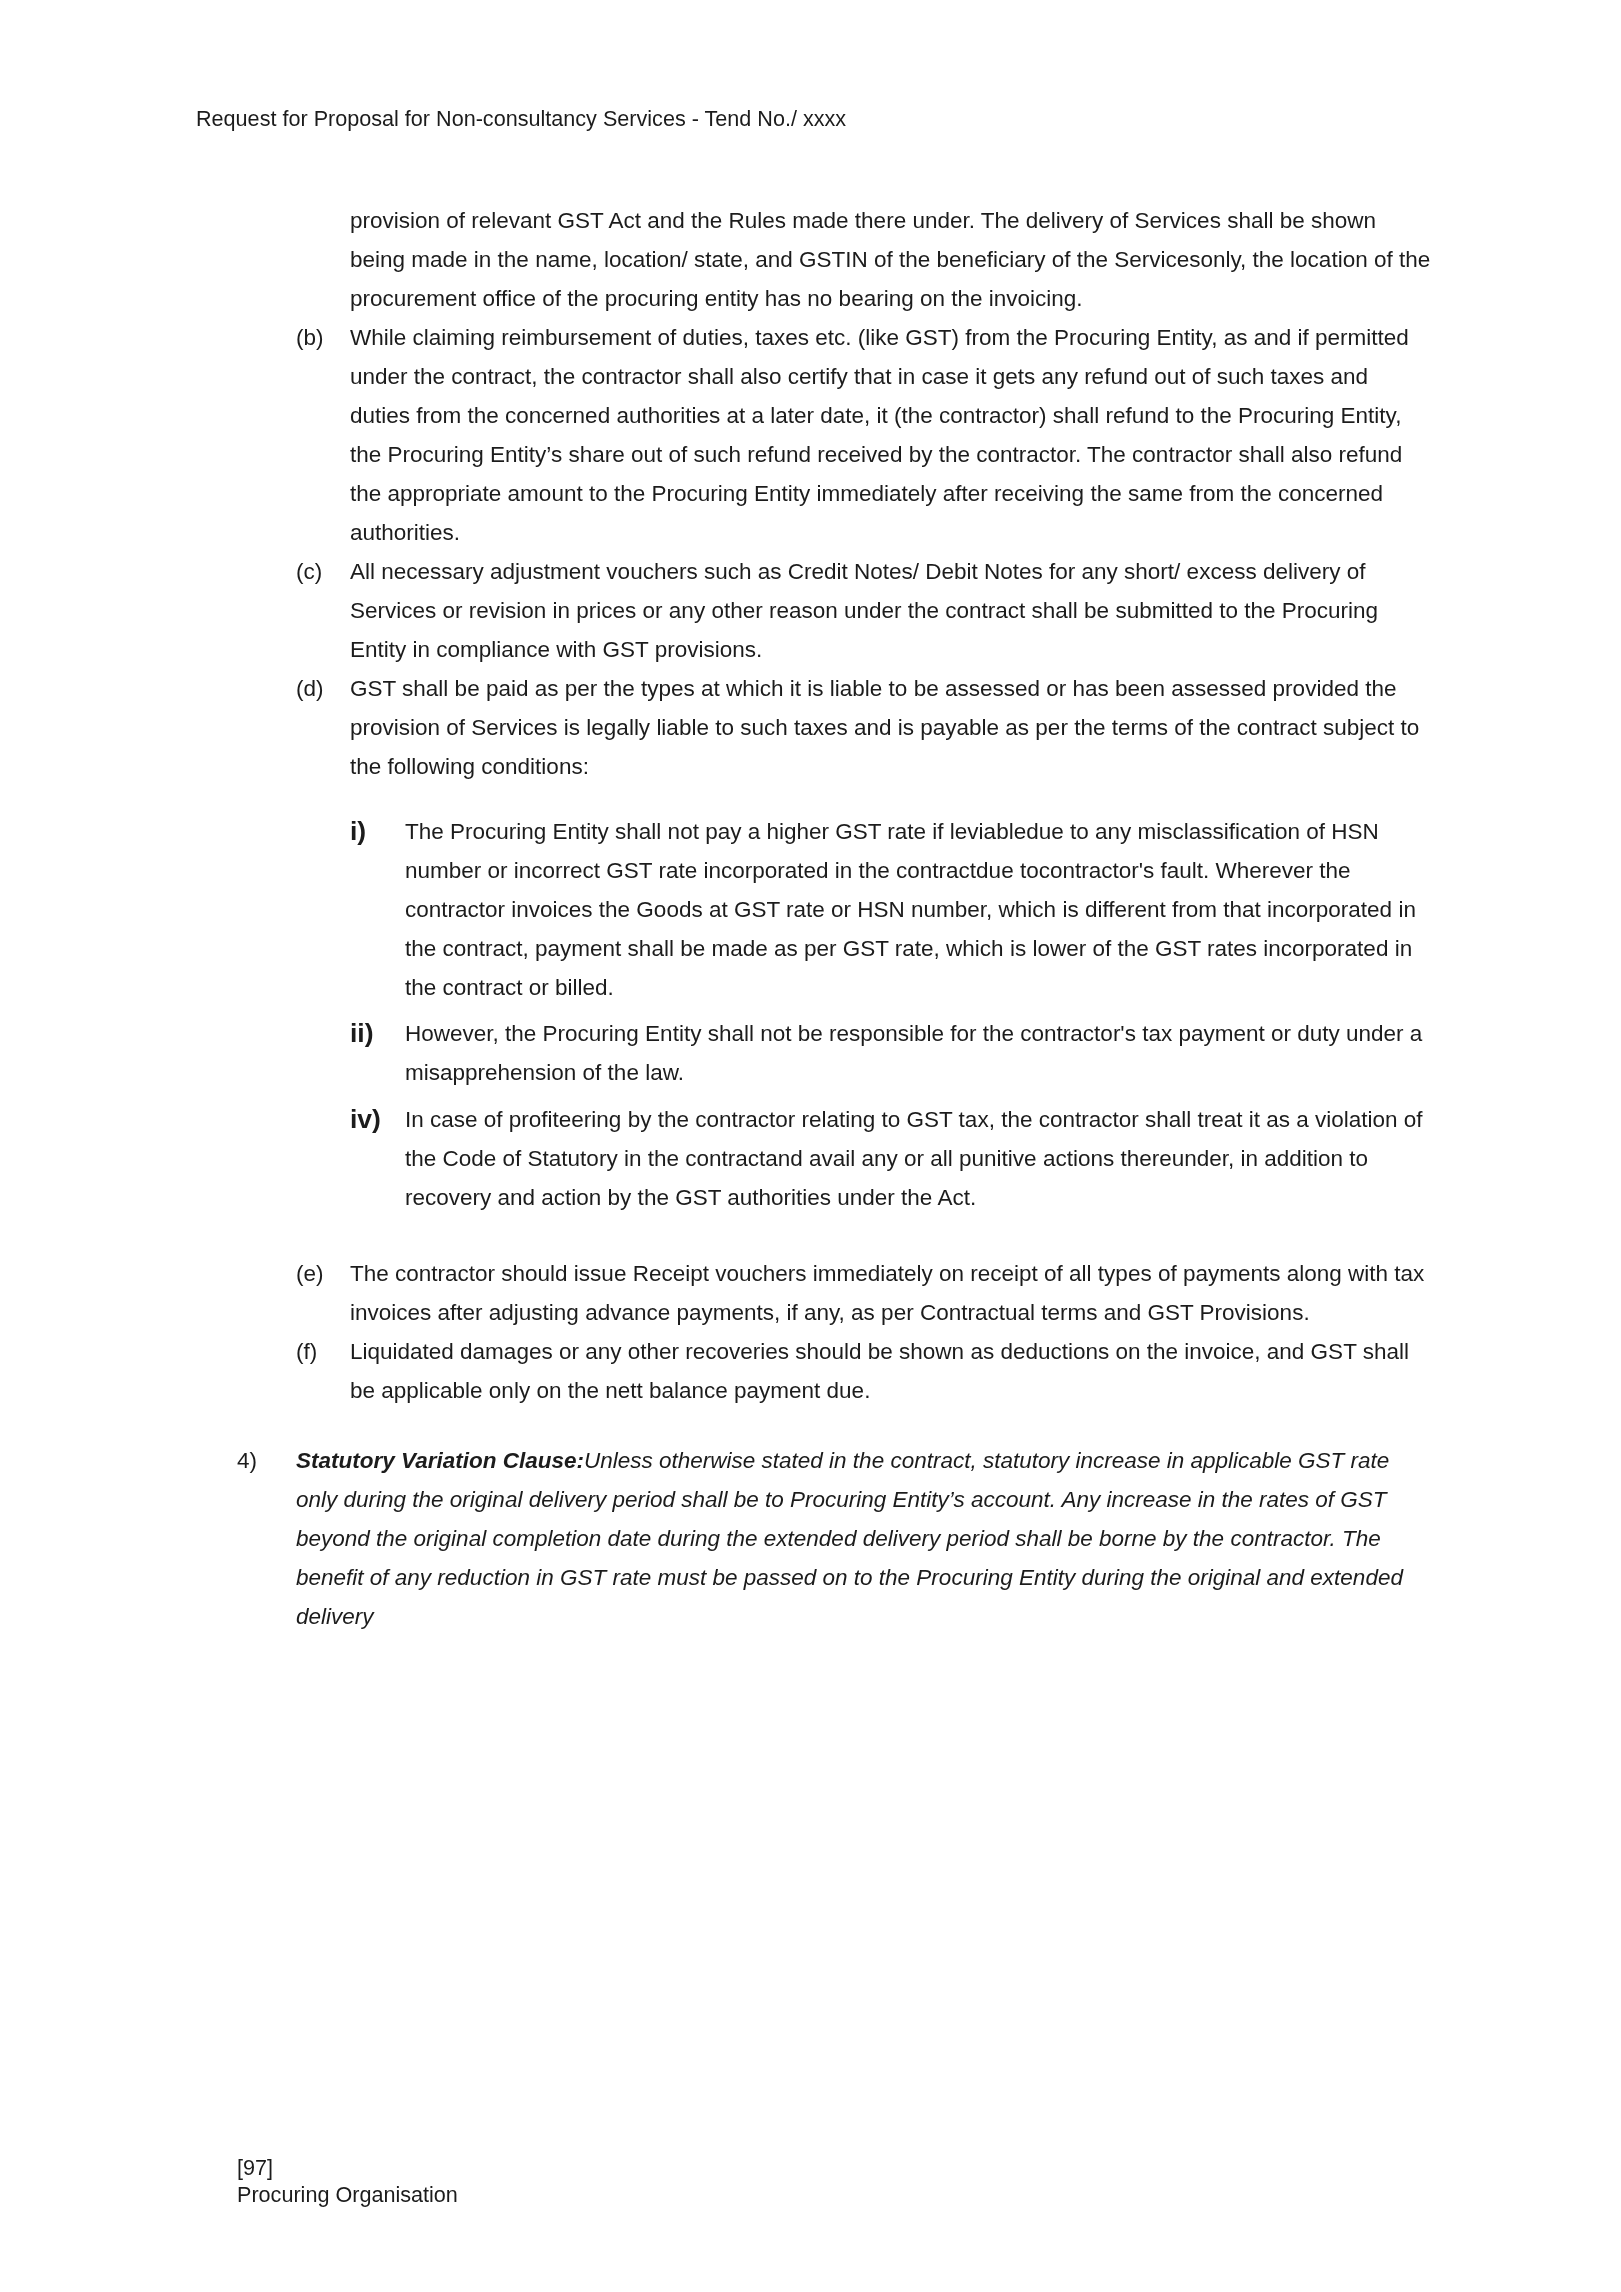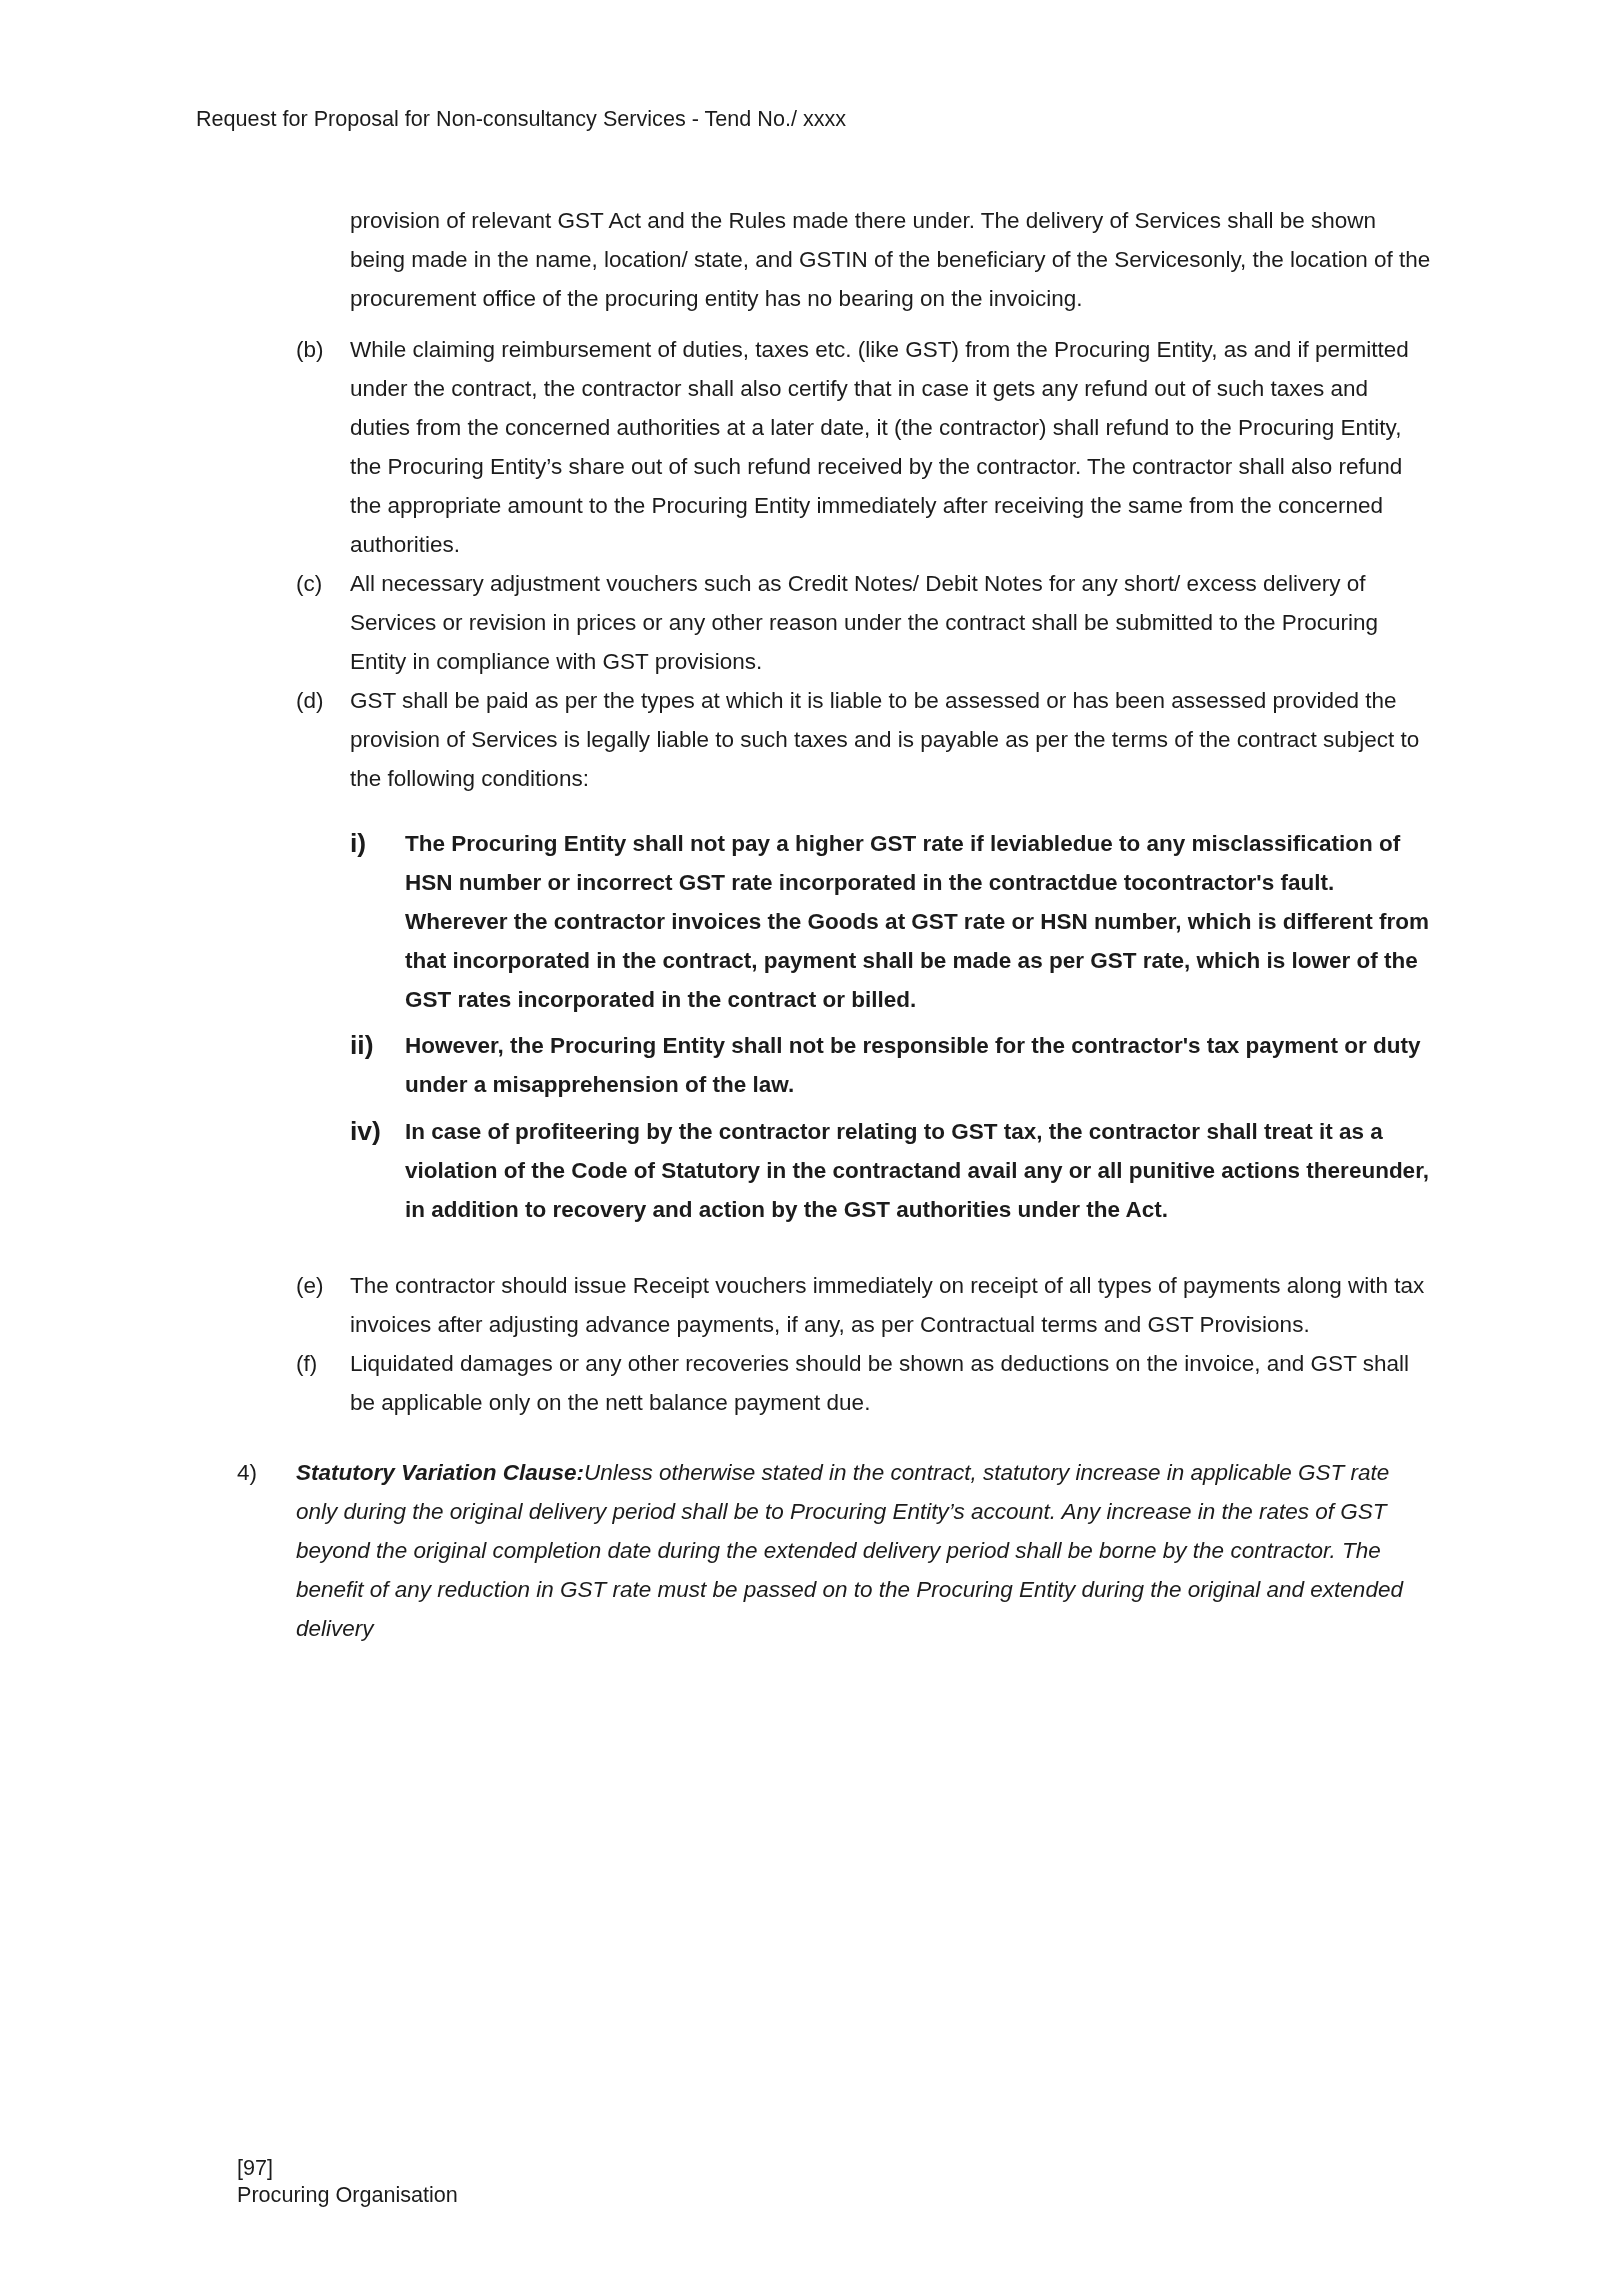--- a/index.html
+++ b/index.html
@@ -20,21 +20,21 @@
     line-height: 29px;
     margin-top: 16px;
   }
   .content {
     position: absolute;
     left: 0;
     top: 201px;
     width: 1621px;
   }
   .para-intro {
-    margin: 0 0 12px 350px;
+    margin: 0 0 0 350px;
     width: 1081px;
     font-size: 22.5px;
     line-height: 39px;
   }
   .li-row {
     display: flex;
     margin-left: 296px;
     width: 1135px;
     font-size: 22.5px;
     line-height: 39px;
@@ -53,21 +53,21 @@
     line-height: 39px;
     margin-bottom: 7.8px;
   }
   .sub-label {
     width: 55px;
     flex: none;
     font-weight: 700;
     font-size: 26.5px;
     line-height: 39px;
   }
-  .sub-text { flex: 1; font-weight: bold; }
+  .sub-text { flex: 1; }
   .clause4 {
     display: flex;
     margin-top: 31px;
     margin-left: 237px;
     width: 1194px;
     font-size: 22.5px;
     line-height: 39px;
   }
   .clause4-label { width: 59px; flex: none; }
   .clause4-body  { flex: 1; font-style: italic; }

